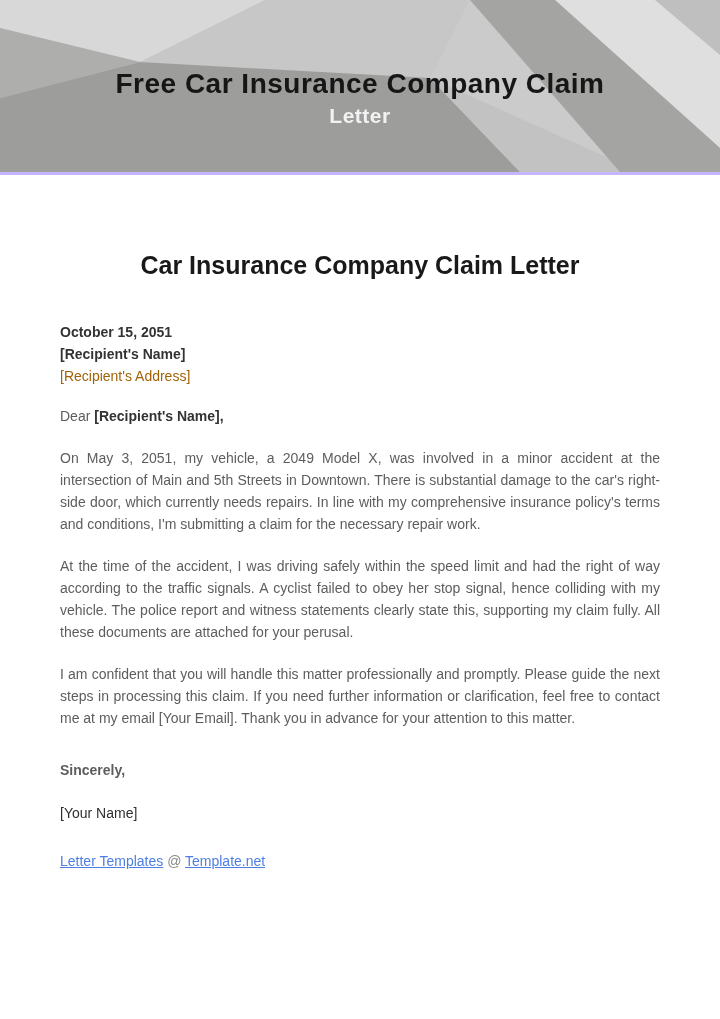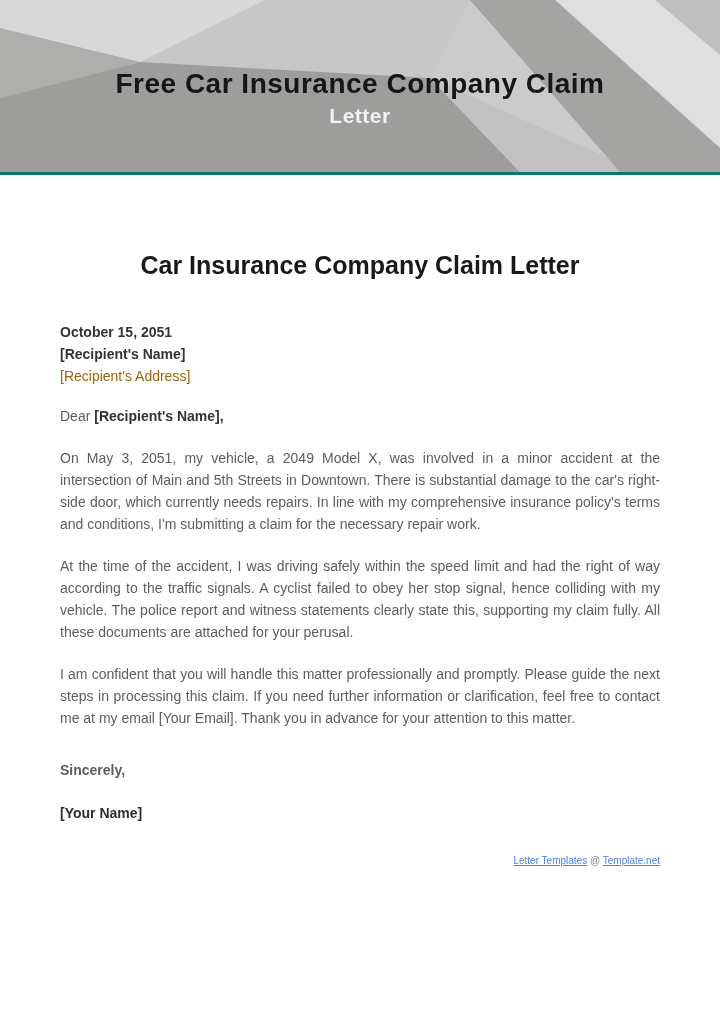--- a/index.html
+++ b/index.html
@@ -14,21 +14,21 @@
     overflow: hidden;
     font-family: "Liberation Sans", "DejaVu Sans", sans-serif;
   }
 
   
   .banner {
     position: relative;
     width: 720px;
     height: 172px;
     overflow: hidden;
-    border-bottom: 3px solid #0f766e;
+    border-bottom: 3px solid #c4b5fd;
   }
   .banner svg {
     position: absolute;
     inset: 0;
     display: block;
   }
   .banner-text {
     position: absolute;
     top: 0; left: 0; right: 0;
     text-align: center;
@@ -88,29 +88,29 @@
   .para {
     margin: 20px 0 0 0;
     text-align: justify;
   }
   .closing {
     margin-top: 30px;
     font-weight: bold;
   }
   .signature {
     margin-top: 21px;
-    font-weight: bold;
+    font-weight: normal;
     color: #2e2e2e;
   }
 
   
   .footer {
     margin-top: 26px;
-    text-align: right;
-    font-size: 10px;
+    text-align: left;
+    font-size: 14px;
     color: #8a8a8a;
   }
   .footer a {
     color: #4d7fe3;
     text-decoration: underline;
     cursor: pointer;
   }
 </style>
 </head>
 <body>

